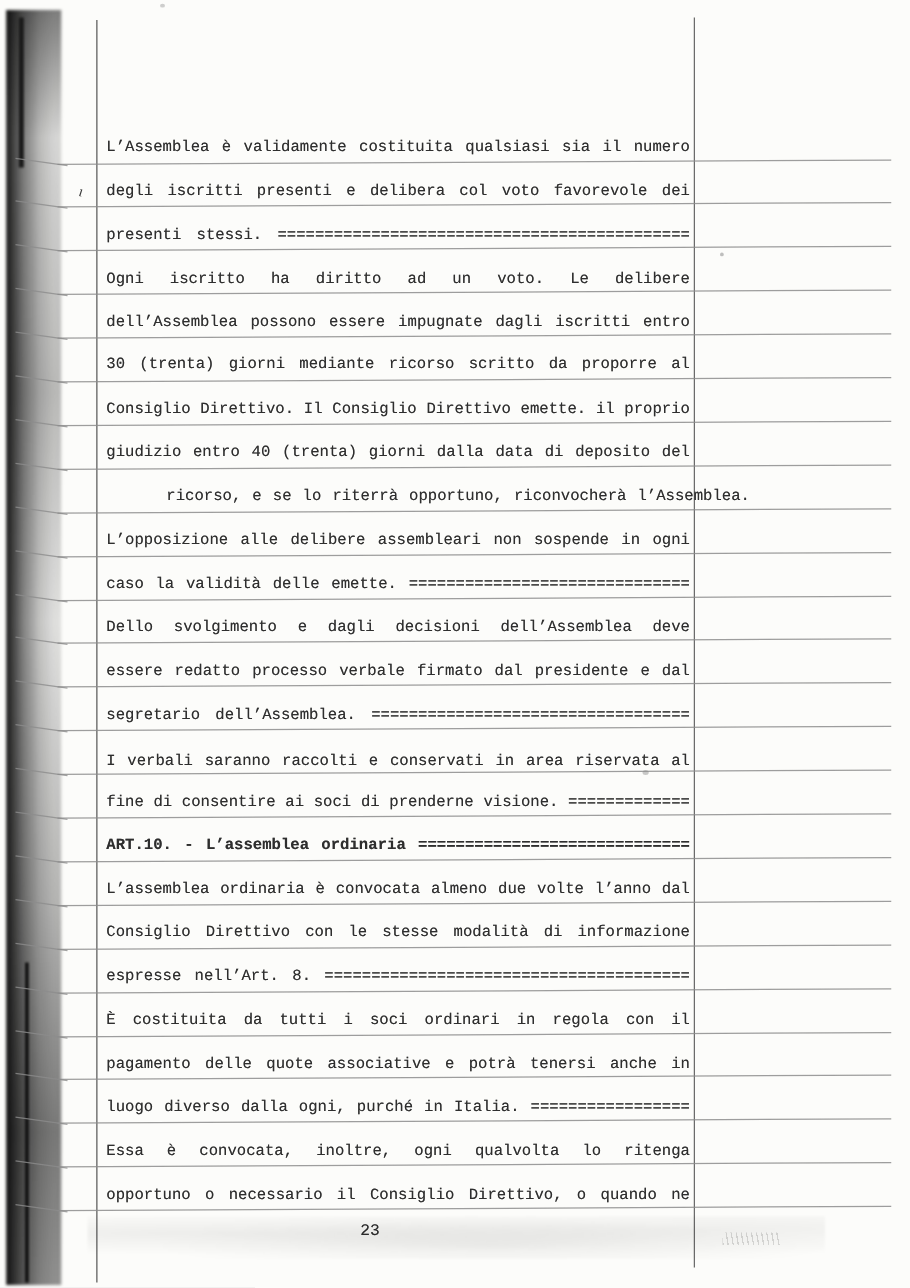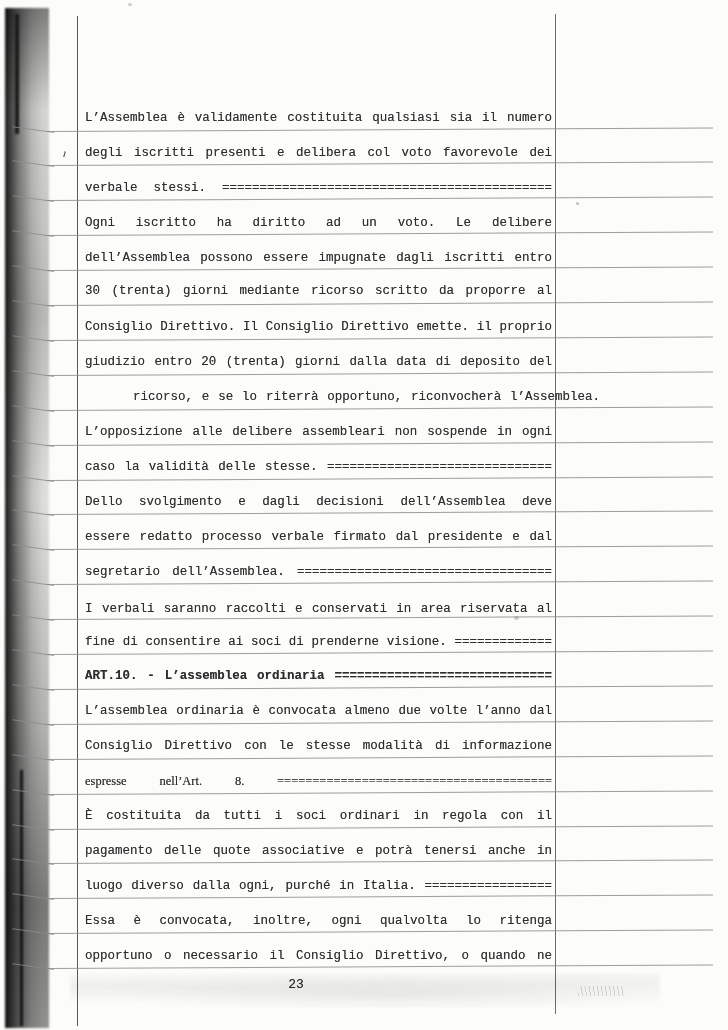--- a/index.html
+++ b/index.html
@@ -156,38 +156,38 @@
       <div class="rule" style="top: 898.3px;"></div>
       <div class="rule-curl" style="top: 899.3px;"></div>
       <div class="rule" style="top: 933.2px;"></div>
       <div class="rule-curl" style="top: 934.2px;"></div>
       <div class="rule" style="top: 968.1px;"></div>
       <div class="rule-curl" style="top: 969.1px;"></div>
     </div>
   <div id="textlines">
       <div class="tline" style="top: 110px;">L’Assemblea è validamente costituita qualsiasi sia il numero</div>
       <div class="tline" style="top: 144.9px;">degli iscritti presenti e delibera col voto favorevole dei</div>
-      <div class="tline" style="top: 179.8px;">verbale stessi. ============================================</div>
+      <div class="tline" style="top: 179.8px;">presenti stessi. ============================================</div>
       <div class="tline" style="top: 214.7px;">Ogni iscritto ha diritto ad un voto. Le delibere</div>
       <div class="tline" style="top: 249.6px;">dell’Assemblea possono essere impugnate dagli iscritti entro</div>
       <div class="tline" style="top: 283px;">30 (trenta) giorni mediante ricorso scritto da proporre al</div>
       <div class="tline" style="top: 319.4px;">Consiglio Direttivo. Il Consiglio Direttivo emette. il proprio</div>
-      <div class="tline" style="top: 354.3px;">giudizio entro 20 (trenta) giorni dalla data di deposito del</div>
+      <div class="tline" style="top: 354.3px;">giudizio entro 40 (trenta) giorni dalla data di deposito del</div>
       <div class="tline" style="top: 389.2px; margin-left: 48px;">ricorso, e se lo riterrà opportuno, riconvocherà l’Assemblea.</div>
       <div class="tline" style="top: 424.1px;">L’opposizione alle delibere assembleari non sospende in ogni</div>
-      <div class="tline" style="top: 459px;">caso la validità delle stesse. ==============================</div>
+      <div class="tline" style="top: 459px;">caso la validità delle emette. ==============================</div>
       <div class="tline" style="top: 493.9px;">Dello svolgimento e dagli decisioni dell’Assemblea deve</div>
       <div class="tline" style="top: 528.8px;">essere redatto processo verbale firmato dal presidente e dal</div>
       <div class="tline" style="top: 563.7px;">segretario dell’Assemblea. ==================================</div>
       <div class="tline" style="top: 601px;">I verbali saranno raccolti e conservati in area riservata al</div>
       <div class="tline" style="top: 633.5px;">fine di consentire ai soci di prenderne visione. =============</div>
       <div class="tline bold" style="top: 668.4px;">ART.10. - L’assemblea ordinaria =============================</div>
       <div class="tline" style="top: 703.3px;">L’assemblea ordinaria è convocata almeno due volte l’anno dal</div>
       <div class="tline" style="top: 738.2px;">Consiglio Direttivo con le stesse modalità di informazione</div>
-      <div class="tline" style="top: 773.1px; font-family: Liberation Serif, serif;">espresse nell’Art. 8. =======================================</div>
+      <div class="tline" style="top: 773.1px;">espresse nell’Art. 8. =======================================</div>
       <div class="tline" style="top: 808px;">È costituita da tutti i soci ordinari in regola con il</div>
       <div class="tline" style="top: 842.9px;">pagamento delle quote associative e potrà tenersi anche in</div>
       <div class="tline" style="top: 877.8px;">luogo diverso dalla ogni, purché in Italia. =================</div>
       <div class="tline" style="top: 912.7px;">Essa è convocata, inoltre, ogni qualvolta lo ritenga</div>
       <div class="tline" style="top: 947.6px;">opportuno o necessario il Consiglio Direttivo, o quando ne</div>
     </div>
 
   <div class="margin-tick">ı</div>
 
   <div class="page-number">23</div>

